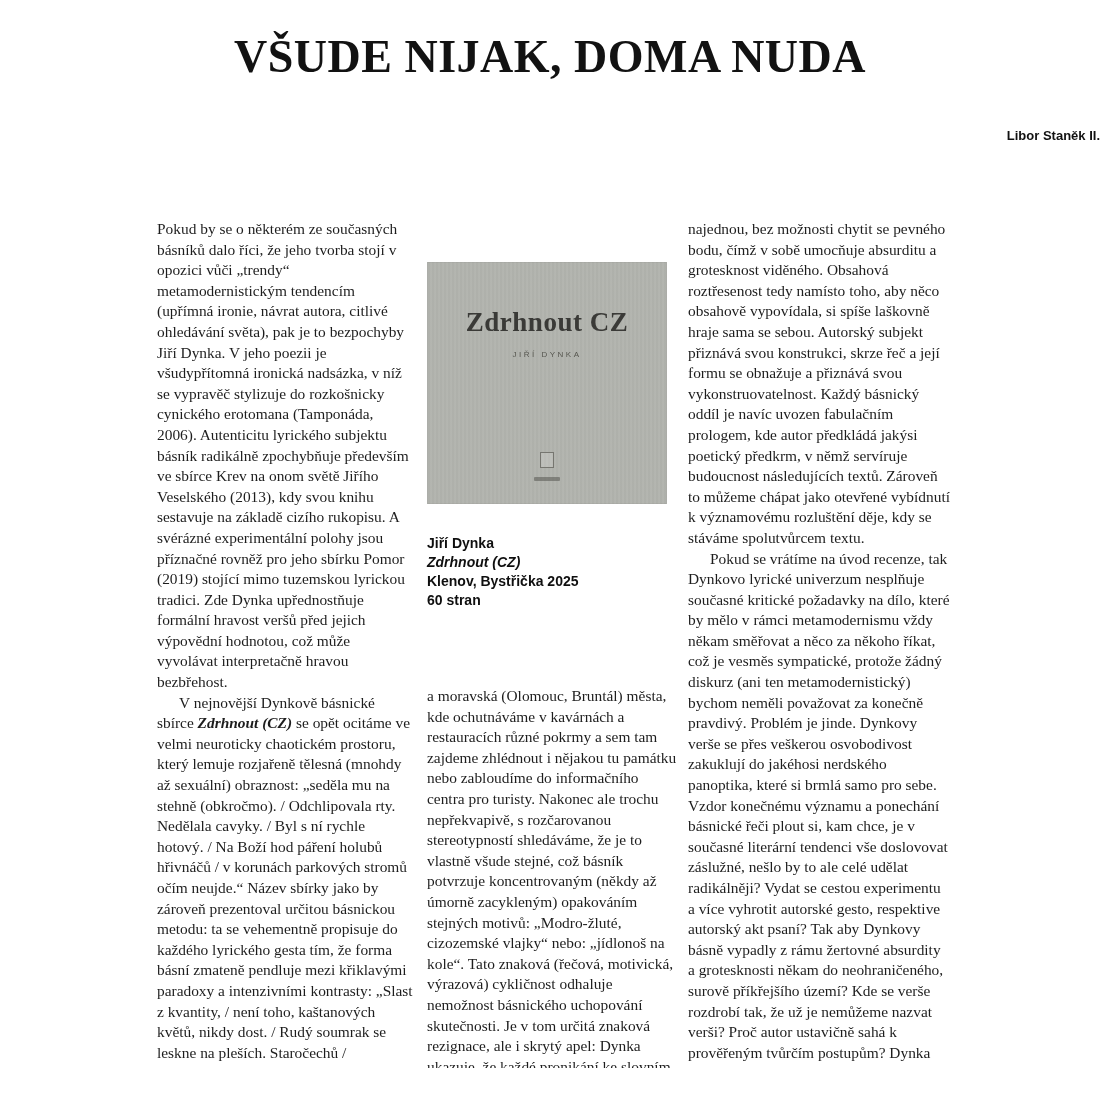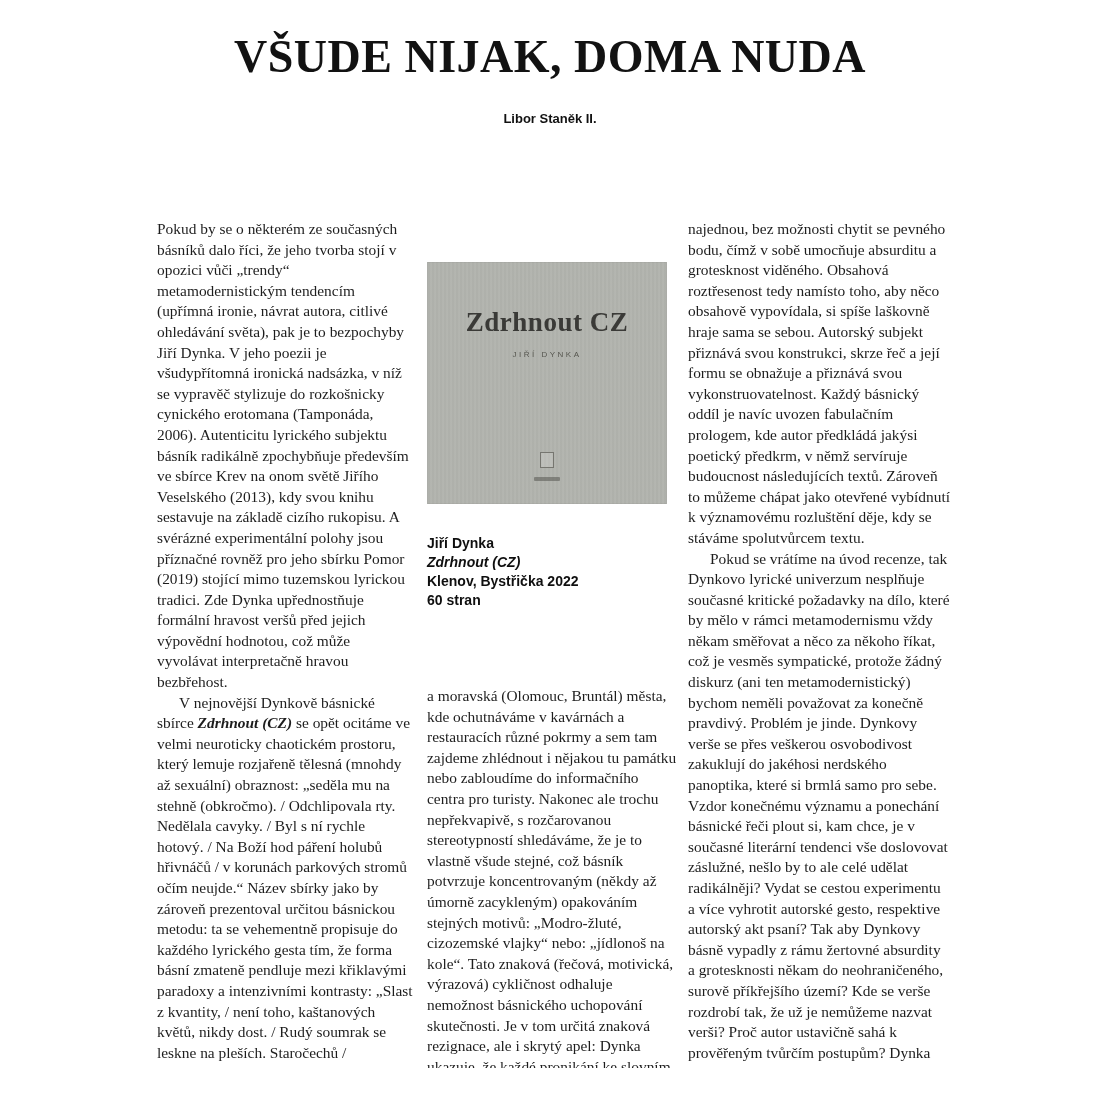--- a/index.html
+++ b/index.html
@@ -24,24 +24,24 @@
     text-align: center;
     font-family: "Liberation Serif", serif;
     font-weight: bold;
     font-size: 46px;
     letter-spacing: 0.5px;
     color: #121212;
     margin: 0;
   }
   .byline {
     position: absolute;
-    top: 111px;
+    top: 128px;
     left: 0;
     width: 100%;
-    text-align: center;
+    text-align: right;
     font-family: "Liberation Sans", sans-serif;
     font-weight: bold;
     font-size: 13px;
     color: #111111;
   }
   .col {
     position: absolute;
     top: 219px;
     font-size: 15.4px;
     line-height: 20.6px;
@@ -141,21 +141,21 @@
     <figure class="figure-block">
       <div class="book-cover" style="background-color: rgb(178, 180, 174);">
         <div class="cover-title" style="color: rgb(58, 58, 55);">Zdrhnout CZ</div>
         <div class="cover-author">JIŘÍ DYNKA</div>
         <div class="cover-logo"></div>
         <div class="cover-imprint"></div>
       </div>
       <figcaption class="book-caption">
         <div class="caption-author">Jiří Dynka</div>
         <div class="caption-title">Zdrhnout (CZ)</div>
-        <div class="caption-publisher">Klenov, Bystřička 2022</div>
+        <div class="caption-publisher">Klenov, Bystřička 2025</div>
         <div class="caption-pages">60 stran</div>
       </figcaption>
     </figure>
 
     <div class="middle-body">
         <p class="body-para"><span>a moravská (Olomouc, Bruntál) města, kde ochutnáváme v kavárnách a restauracích různé pokrmy a sem tam zajdeme zhlédnout i nějakou tu památku nebo zabloudíme do informačního centra pro turisty. Nakonec ale trochu nepřekvapivě, s rozčarovanou stereotypností shledáváme, že je to vlastně všude stejné, což básník potvrzuje koncentrovaným (někdy až úmorně zacykleným) opakováním stejných motivů: „Modro-žluté, cizozemské vlajky“ nebo: „jídlonoš na kole“. Tato znaková (řečová, motivická, výrazová) cykličnost odhaluje nemožnost básnického uchopování skutečnosti. Je v tom určitá znaková rezignace, ale i skrytý apel: Dynka ukazuje, že každé pronikání ke slovním znakům hloubí ve svém nekončícím řetězení past označování.</span></p>
       </div>
   </div>
 
   <div class="col col-right">

